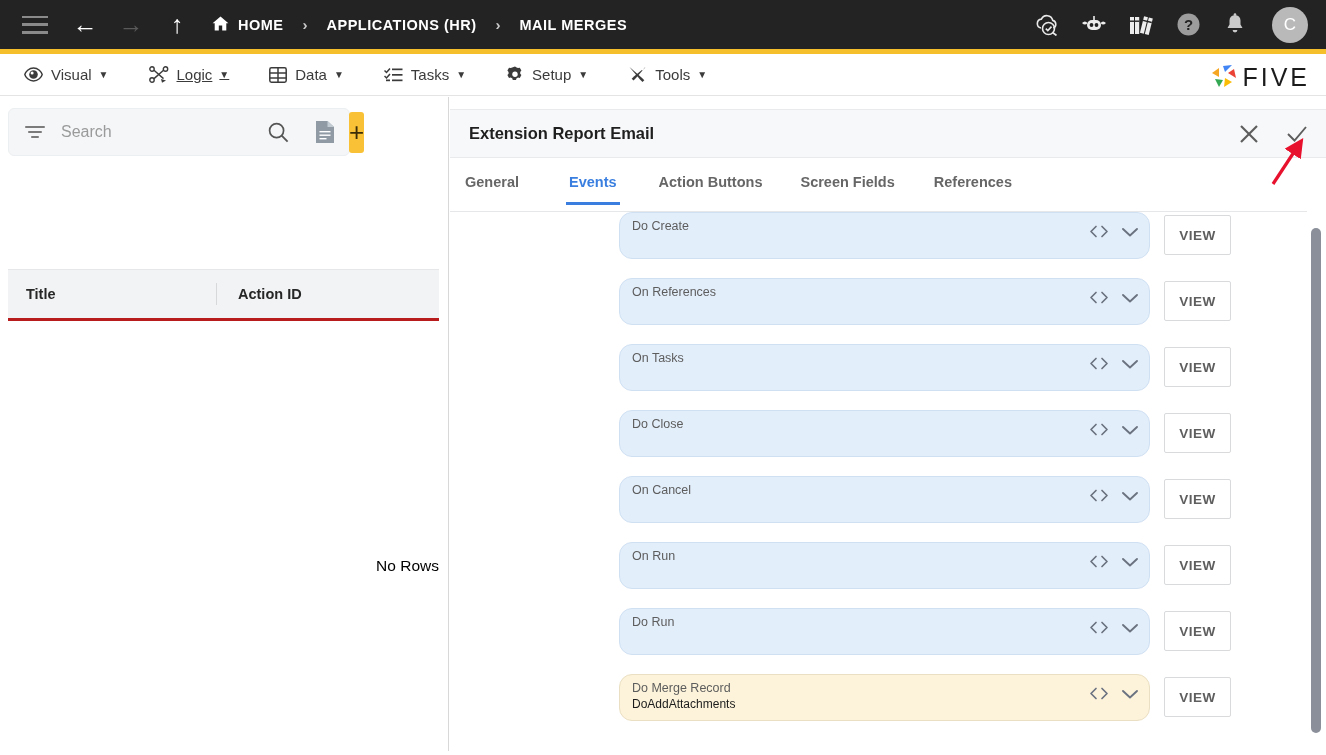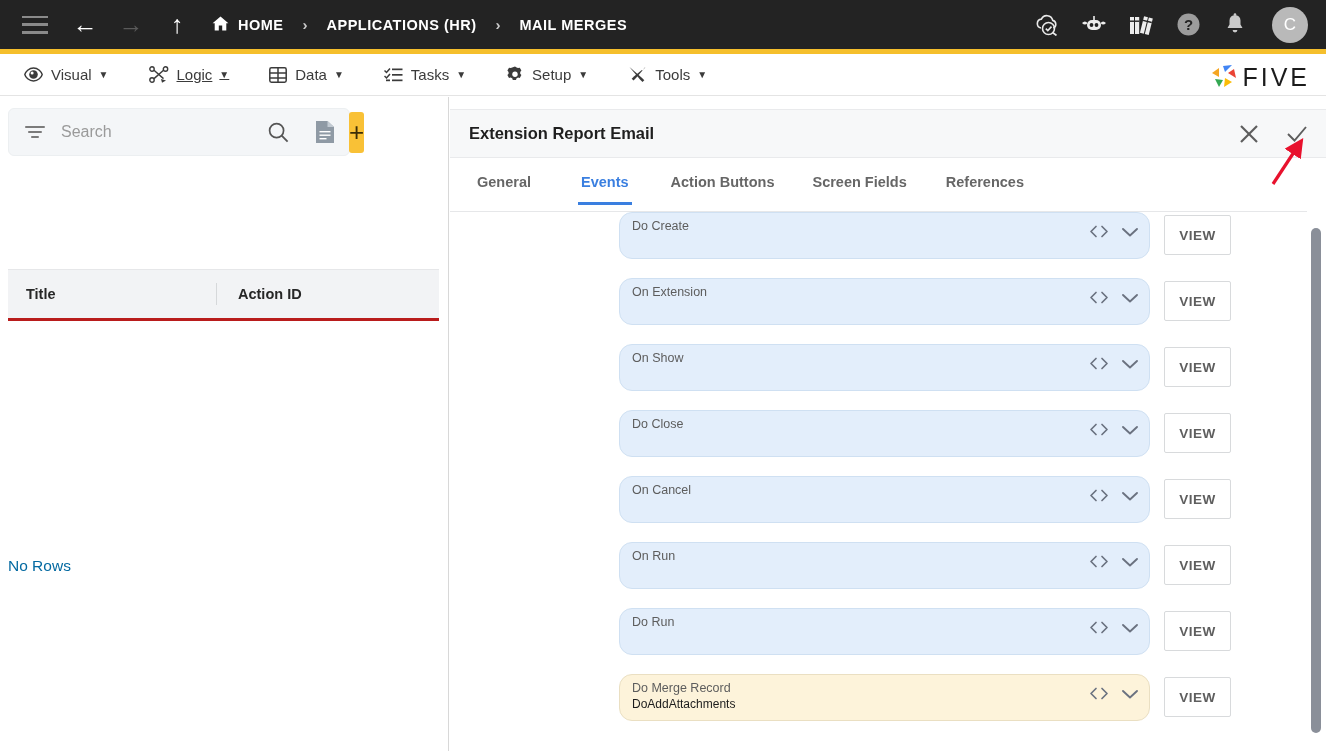--- a/index.html
+++ b/index.html
@@ -98,22 +98,22 @@
   .gh-cell { font-size: 14.5px; font-weight: bold; color: #272727; }
   #gh-title { margin-left: 18px; width: 190px; }
   #gh-divider { width: 1px; height: 22px; background: #d6d8da; }
   #gh-actionid { margin-left: 21px; }
 
   #grid-body {
     position: absolute; left: 8px; top: 224px; width: 431px; height: 294px;
     background: #ffffff;
   }
   #no-rows {
-    position: absolute; top: 236px; left: 0; width: 431px; text-align: left;
-    font-size: 15.5px; color: #0369a1;
+    position: absolute; top: 236px; left: 0; width: 431px; text-align: right;
+    font-size: 15.5px; color: #000000;
   }
 
   
   #rightpanel { position: absolute; left: 450px; top: 97px; width: 876px; height: 658px; background: #ffffff; }
   #panel-head {
     position: absolute; left: 0; top: 12px; width: 876px; height: 49px;
     background: #f7f8f9; border-top: 1px solid #e9eaec; border-bottom: 1px solid #e9eaec;
     display: flex; align-items: center;
   }
   #panel-title { font-size: 16.5px; font-weight: bold; color: #1f1f1f; margin-left: 19px; }
@@ -127,21 +127,21 @@
   .tab {
     height: 47px; display: flex; align-items: center; font-size: 14.5px;
     font-weight: bold; color: #666666; cursor: pointer; position: relative;
     padding: 0 3px;
   }
   .tab.active { color: #3a7fe0; }
   .tab.active::after {
     content: ""; position: absolute; left: 0; right: 0; bottom: 0;
     height: 3px; background: #3a7fe0;
   }
-  #tab-general   { margin-left: 24px; }
+  #tab-general   { margin-left: 12px; }
   #tab-events    { margin-left: 44px; }
   #tab-actionbtn { margin-left: 36px; }
   #tab-screenf   { margin-left: 32px; }
   #tab-refs      { margin-left: 33px; }
 
   #panel-body {
     position: absolute; left: 0; top: 115px; width: 876px; height: 543px;
     overflow: hidden;
   }
   #rows-wrap { position: absolute; left: 0; top: 0; width: 876px; }
@@ -445,40 +445,40 @@
                 <svg width="18" height="12" viewBox="0 0 18 12">
                   <path d="M2 3 L9 9.5 L16 3" fill="none" stroke="#6b7280" stroke-width="1.9" stroke-linecap="round" stroke-linejoin="round"></path>
                 </svg>
               </span>
             </div>
           </div>
           <div class="evt-view">VIEW</div>
         </div>
         <div class="evt-row">
           <div class="evt-field">
-            <div class="evt-label">On Extension</div>
+            <div class="evt-label">On References</div>
             <div class="evt-icons">
               <span class="ic-btn">
                 <svg width="20" height="13" viewBox="0 0 20 13">
                   <path d="M7 1.5 L2 6.5 L7 11.5" fill="none" stroke="#6b7280" stroke-width="1.7" stroke-linecap="round" stroke-linejoin="round"></path>
                   <path d="M13 1.5 L18 6.5 L13 11.5" fill="none" stroke="#6b7280" stroke-width="1.7" stroke-linecap="round" stroke-linejoin="round"></path>
                 </svg>
               </span>
               <span class="ic-btn">
                 <svg width="18" height="12" viewBox="0 0 18 12">
                   <path d="M2 3 L9 9.5 L16 3" fill="none" stroke="#6b7280" stroke-width="1.9" stroke-linecap="round" stroke-linejoin="round"></path>
                 </svg>
               </span>
             </div>
           </div>
           <div class="evt-view">VIEW</div>
         </div>
         <div class="evt-row">
           <div class="evt-field">
-            <div class="evt-label">On Show</div>
+            <div class="evt-label">On Tasks</div>
             <div class="evt-icons">
               <span class="ic-btn">
                 <svg width="20" height="13" viewBox="0 0 20 13">
                   <path d="M7 1.5 L2 6.5 L7 11.5" fill="none" stroke="#6b7280" stroke-width="1.7" stroke-linecap="round" stroke-linejoin="round"></path>
                   <path d="M13 1.5 L18 6.5 L13 11.5" fill="none" stroke="#6b7280" stroke-width="1.7" stroke-linecap="round" stroke-linejoin="round"></path>
                 </svg>
               </span>
               <span class="ic-btn">
                 <svg width="18" height="12" viewBox="0 0 18 12">
                   <path d="M2 3 L9 9.5 L16 3" fill="none" stroke="#6b7280" stroke-width="1.9" stroke-linecap="round" stroke-linejoin="round"></path>

